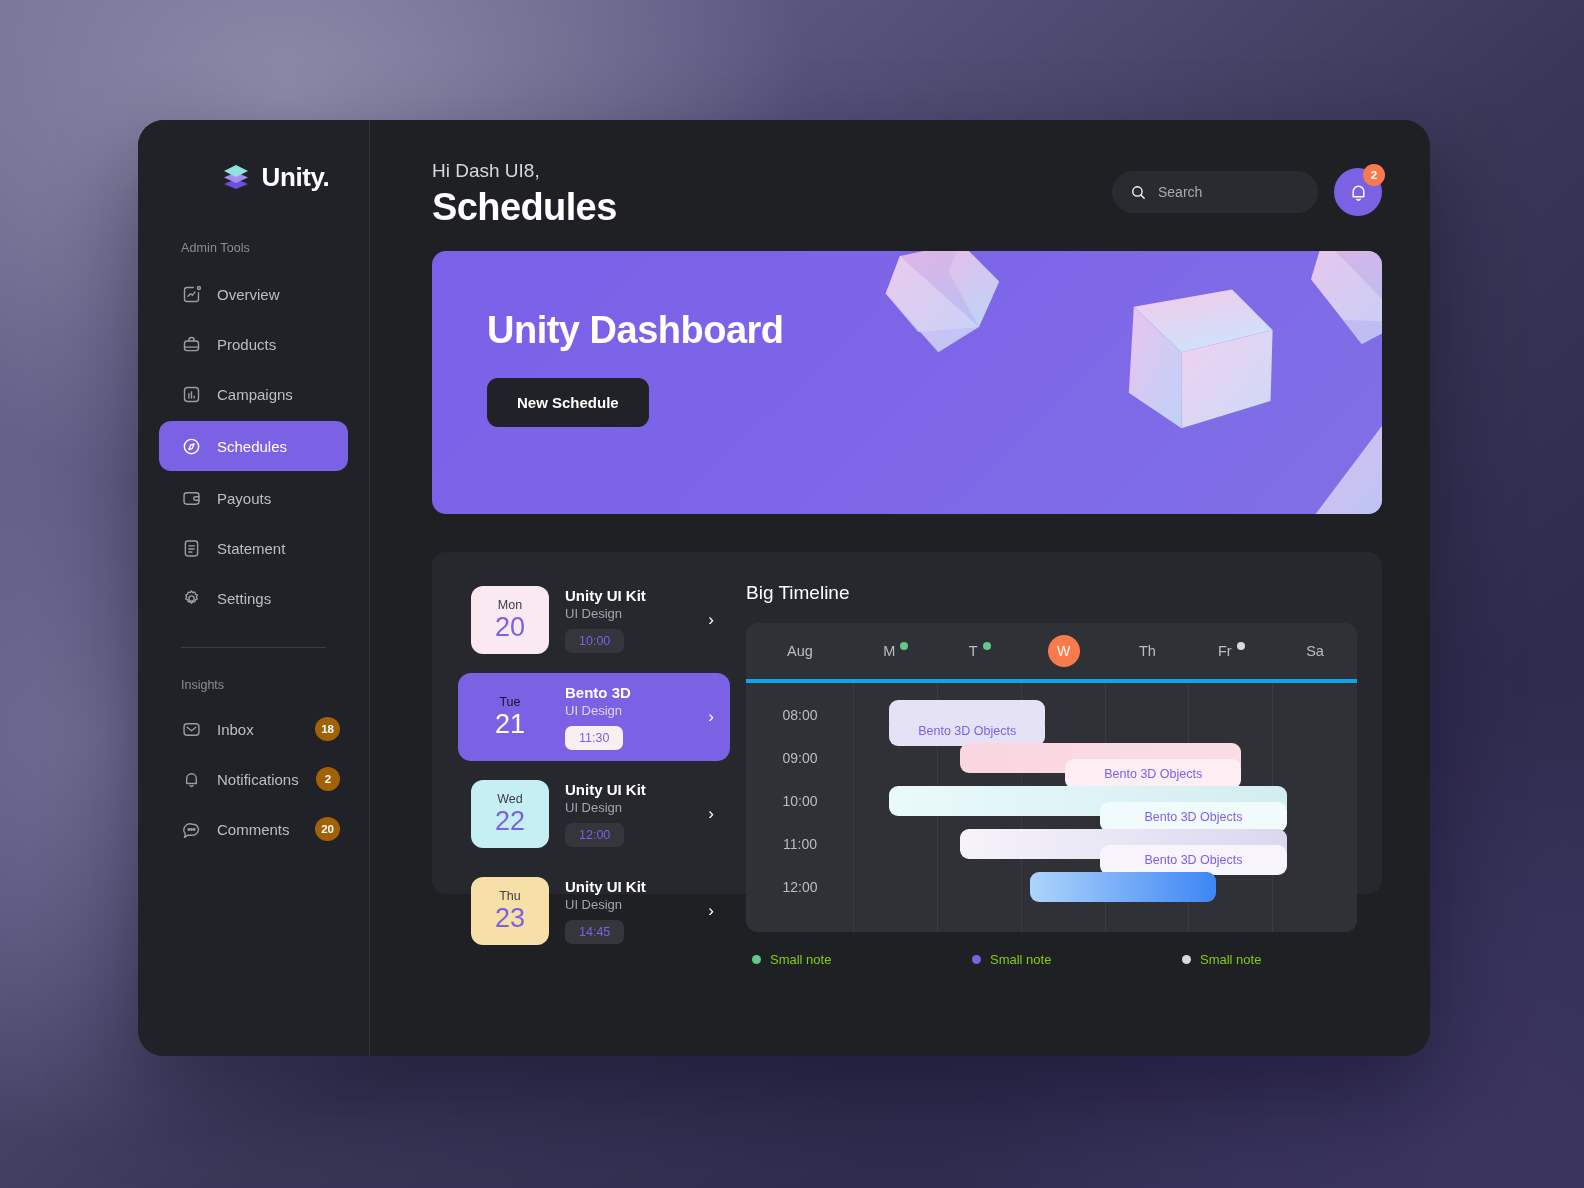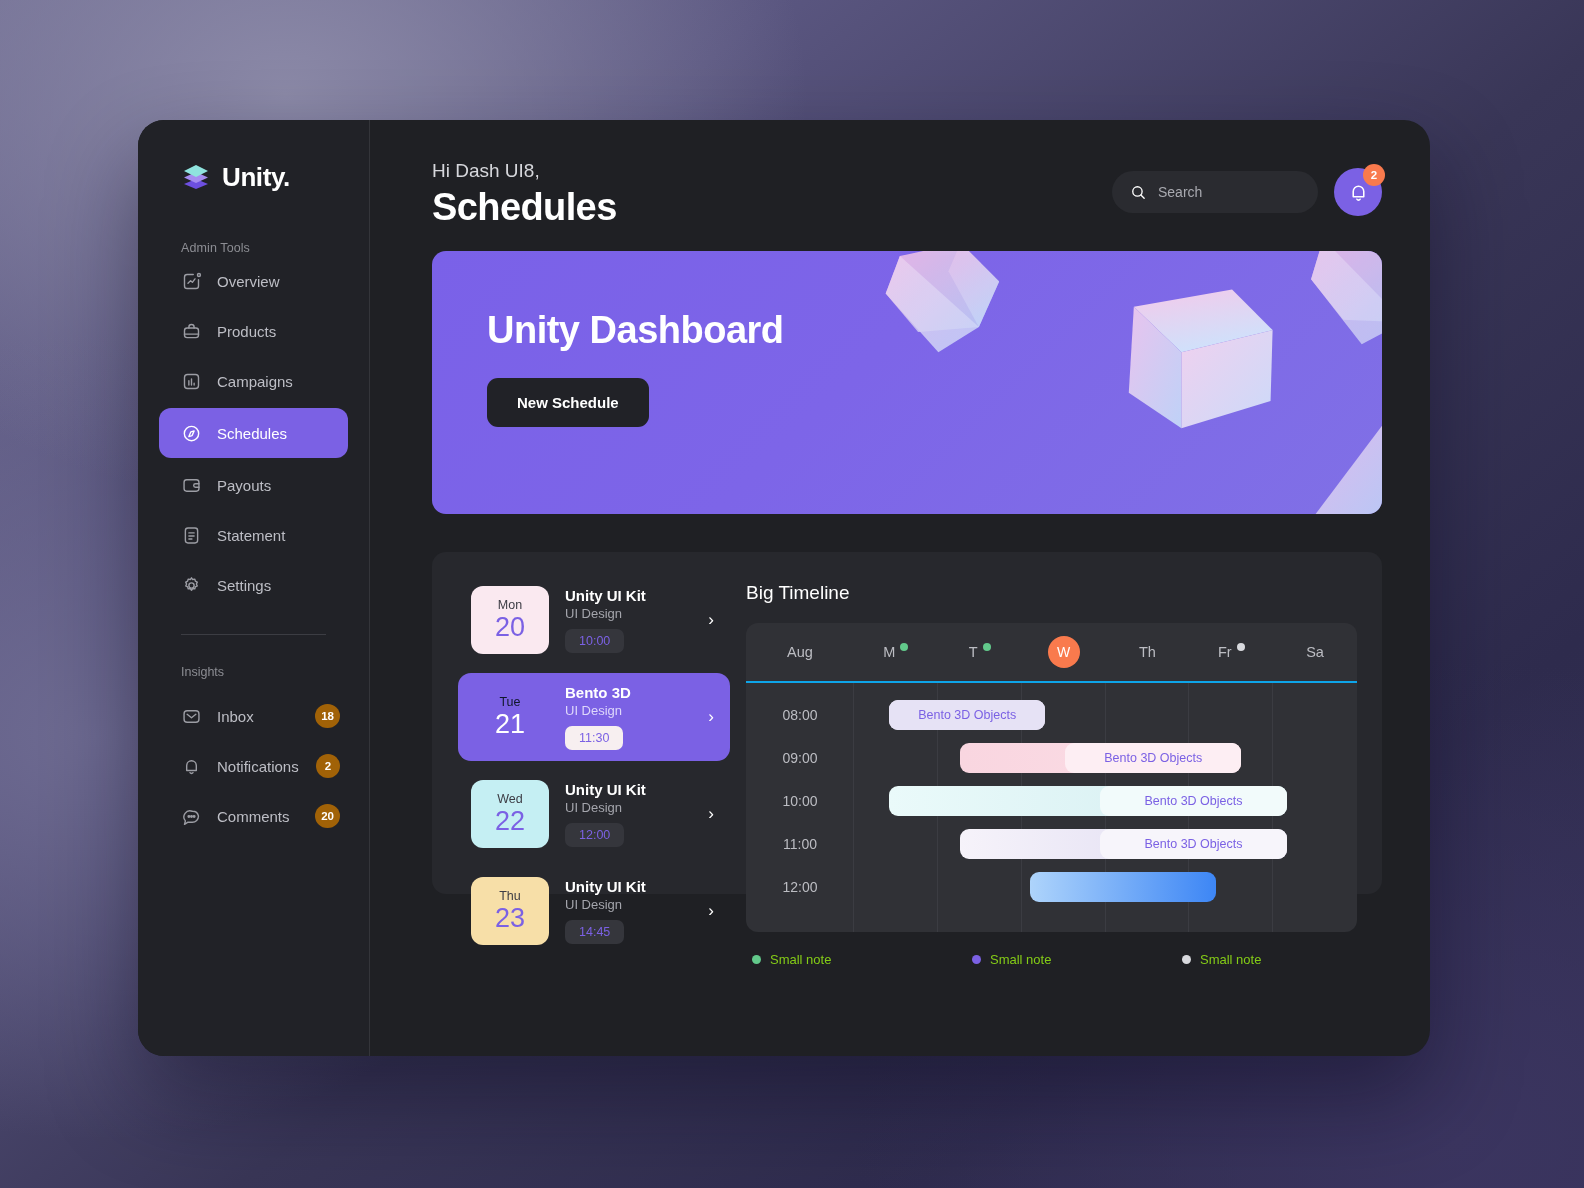--- a/index.html
+++ b/index.html
@@ -36,28 +36,29 @@
     background: #212227;
     border-right: 1px solid #34353a;
     padding: 42px 0 0 0;
     flex-shrink: 0;
     position: relative;
   }
   .brand {
     display: flex; align-items: center; gap: 11px;
     padding: 0 0 0 43px;
     margin-bottom: 48px;
+    justify-content: center;
   }
   .brand-logo { width: 30px; height: 30px; position: relative; flex-shrink: 0; }
   .brand-name {
     color: #ffffff; font-size: 26px; font-weight: bold; letter-spacing: -.4px;
   }
   .nav-section-label {
     color: #8c8d93; font-size: 12.5px;
-    padding-left: 43px; margin-bottom: 3px; letter-spacing: .1px;
+    padding-left: 43px; margin-bottom: 16px; letter-spacing: .1px;
   }
   .nav-list { padding: 0 21px; }
   .nav-item {
     display: flex; align-items: center; gap: 15px;
     height: 46px; padding: 0 0 0 22px;
     border-radius: 12px;
     color: #bdbec5; font-size: 15px;
     margin-bottom: 4px;
     cursor: pointer;
     position: relative;
@@ -187,21 +188,21 @@
   .sched-card.active .time-pill { background: #f7eff0; color: #7b61e4; }
   .chev { color: #ffffff; font-size: 17px; flex-shrink: 0; margin-right: 4px; }
 
   
   .timeline { flex: 1; min-width: 0; padding-top: 6px; }
   .timeline-title { color: #ffffff; font-size: 19px; margin-bottom: 19px; }
   .tl-box { background: #303136; border-radius: 12px; overflow: hidden; }
   .tl-head {
     display: grid; grid-template-columns: 108px repeat(6, 1fr);
     height: 60px; align-items: center;
-    border-bottom: 2px solid #0ea5e9;
+    border-bottom: 4px solid #0ea5e9;
   }
   .tl-head > div {
     display: flex; align-items: center; justify-content: center;
     color: #bcbdc3; font-size: 14.5px; position: relative;
   }
   .tl-head .month { color: #bcbdc3; }
   .dot-mark {
     width: 8px; height: 8px; border-radius: 50%;
     margin-left: 5px; margin-bottom: 11px;
   }
@@ -221,21 +222,21 @@
   .tl-row { height: 43px; display: flex; align-items: center; position: relative; }
   .tl-rowlabel {
     width: 108px; flex-shrink: 0; text-align: center;
     color: #bcbdc3; font-size: 14px;
   }
   .tl-track { flex: 1; position: relative; height: 30px; }
   .tl-bar {
     position: absolute; top: 0; height: 30px; border-radius: 9px;
   }
   .tl-label {
-    position: absolute; top: 0; height: 30px;
+    position: absolute; top: 16px; height: 30px;
     border-radius: 9px;
     display: flex; align-items: center; justify-content: center;
     color: #7b61e4; font-size: 12.5px;
     white-space: nowrap;
   }
   .legend { display: flex; margin-top: 20px; padding-left: 6px; }
   .legend-item { display: flex; align-items: center; gap: 9px; color: #84cc16; font-size: 13px; }
   .legend-dot { width: 9px; height: 9px; border-radius: 50%; }
 </style>
 </head>

